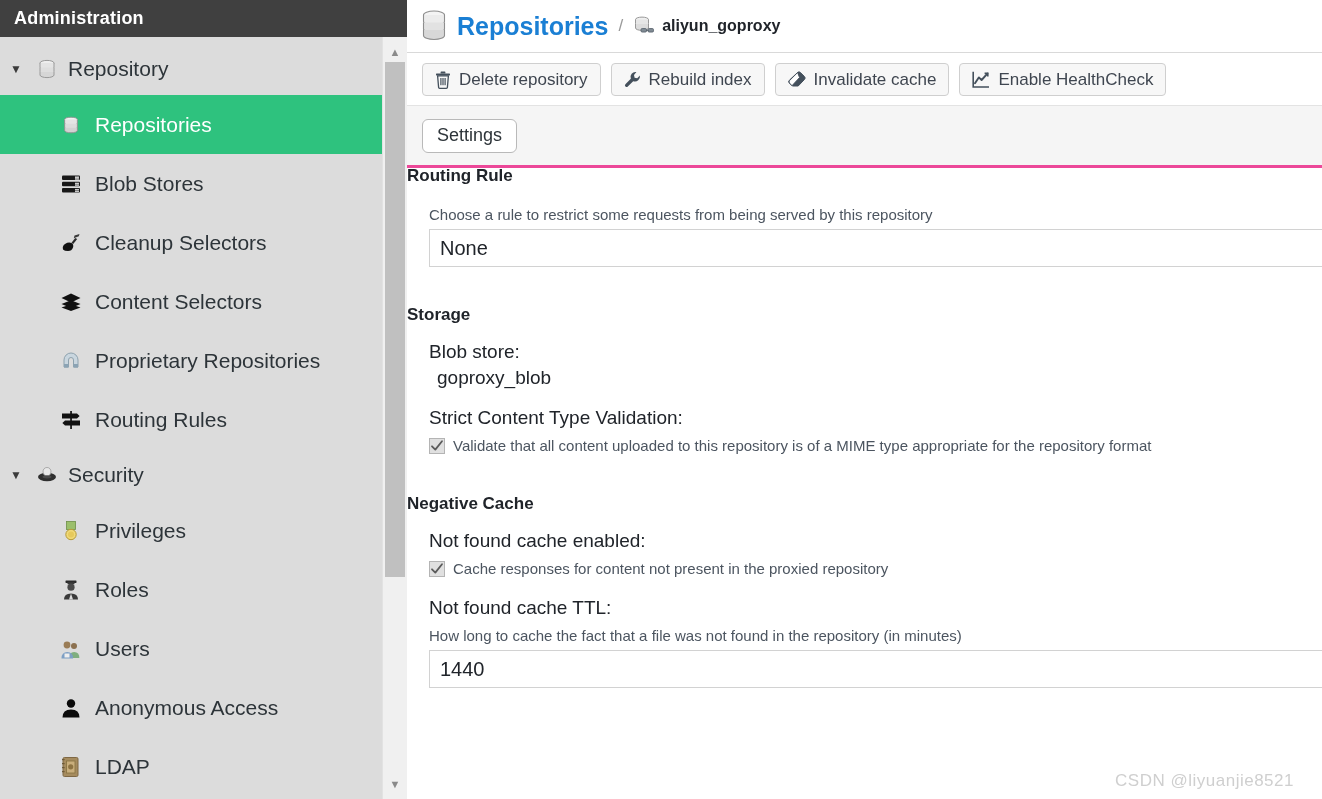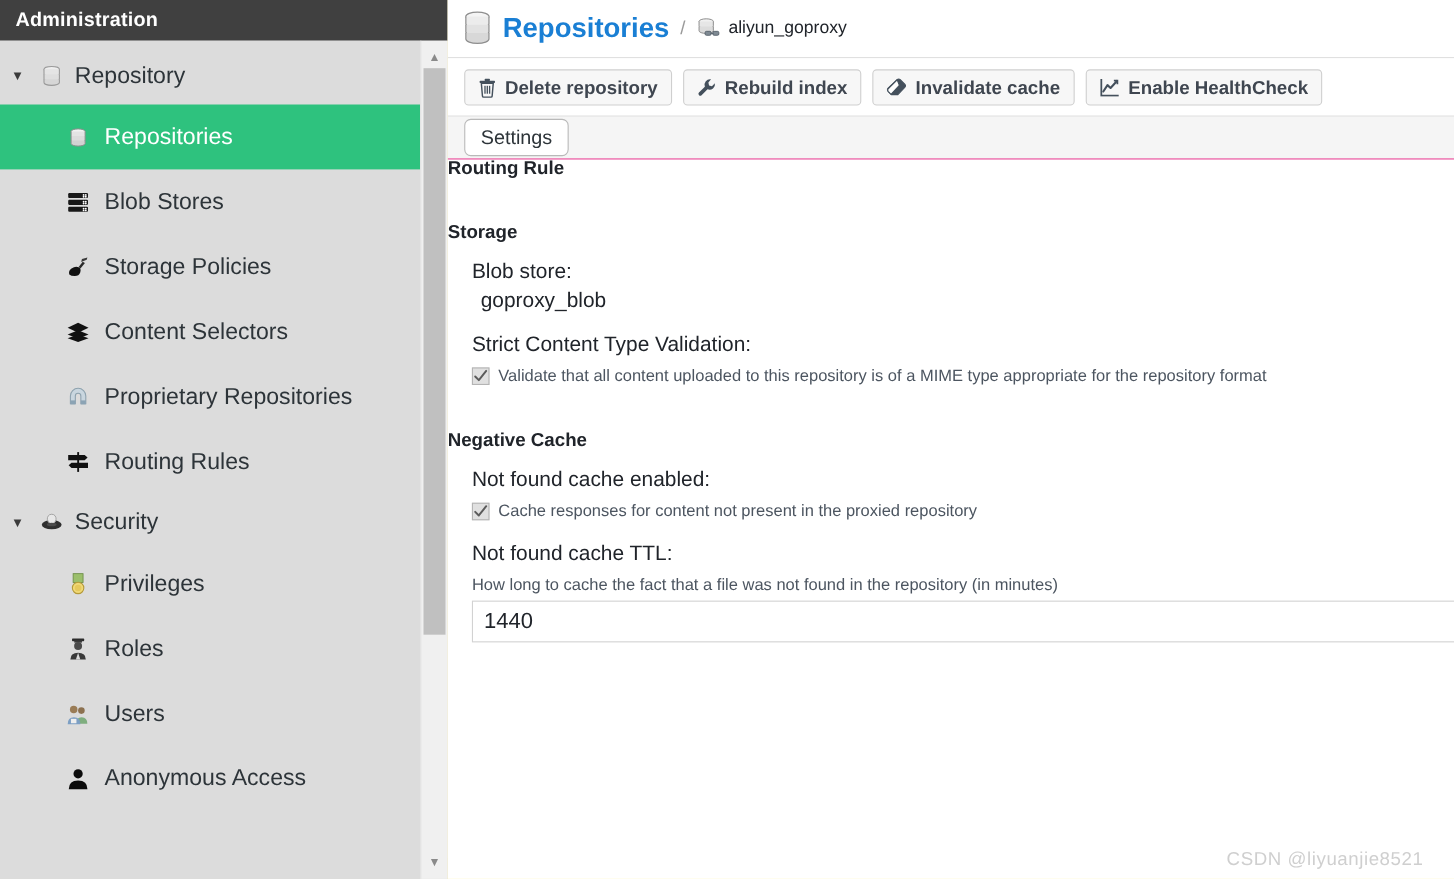--- a/index.html
+++ b/index.html
@@ -151,21 +151,21 @@
   }
   .bc-sep {
     color: #9a9a9a;
     font-size: 17px;
     margin: 0 10px;
   }
   .bc-leaf-icon { margin-right: 7px; display:flex; align-items:center; }
   .bc-leaf {
     color: #20242a;
     font-size: 16px;
-    font-weight: normal;
+    font-weight: bold;
     text-align: center;
   }
 
   .toolbar {
     display: flex;
     align-items: center;
     gap: 10px;
     padding: 10px 0 9px 15px;
     background: #ffffff;
   }
@@ -173,32 +173,32 @@
     display: inline-flex;
     align-items: center;
     gap: 8px;
     height: 33px;
     padding: 0 12px;
     background: #f7f7f7;
     border: 1px solid #cfcfcf;
     border-radius: 4px;
     color: #3f4650;
     font-size: 17px;
-    font-weight: bold;
+    font-weight: normal;
     cursor: pointer;
     white-space: nowrap;
   }
   .tb-btn svg { display: block; }
 
   .tabbar {
     position: relative;
-    height: 40px;
+    height: 63px;
     background: #f5f5f5;
     border-top: 1px solid #e3e3e3;
-    border-bottom: 1px solid #ec4899;
+    border-bottom: 3px solid #ec4899;
     display: flex;
     align-items: center;
     padding-left: 15px;
     z-index: 5;
   }
   .tab {
     display: inline-flex;
     align-items: center;
     height: 34px;
     padding: 0 14px;
@@ -350,21 +350,21 @@
         </div>
 
         <div class="nav-item">
           <span class="i-icon">
             <svg width="22" height="20" viewBox="0 0 22 20">
               <path d="M14.5 2.5 L19.5 1 L18.8 3.2 L13.8 5.2 Z" fill="#3a3a3a"></path>
               <path d="M3 16.5 Q2 13 5 11 Q8.5 8.8 11.5 10 Q14 11 13 14.5 Q11.8 18 8 18 Q4.5 18 3 16.5 Z" fill="#111111"></path>
               <path d="M11.5 9.8 L15.2 5 L17.2 6 L13.2 11" fill="#2a2a2a"></path>
             </svg>
           </span>
-          <span class="i-label">Storage Policies</span>
+          <span class="i-label">Cleanup Selectors</span>
         </div>
 
         <div class="nav-item">
           <span class="i-icon">
             <svg width="22" height="20" viewBox="0 0 22 20">
               <path d="M11 1.5 L20.5 6 L11 10.5 L1.5 6 Z" fill="#111111"></path>
               <path d="M11 8.2 L20.5 12.1 L11 16 L1.5 12.1 Z" fill="#111111"></path>
               <path d="M11 12.2 L20.5 15.6 L11 19 L1.5 15.6 Z" fill="#111111"></path>
             </svg>
           </span>
@@ -445,20 +445,34 @@
         <div class="nav-item">
           <span class="i-icon">
             <svg width="22" height="22" viewBox="0 0 22 22">
               <circle cx="11" cy="6.5" r="4.2" fill="#0b0b0b"></circle>
               <path d="M2.5 20.5 q0 -8 8.5 -8 q8.5 0 8.5 8 Z" fill="#0b0b0b"></path>
             </svg>
           </span>
           <span class="i-label">Anonymous Access</span>
         </div>
 
+        <div class="nav-item">
+          <span class="i-icon">
+            <svg width="20" height="22" viewBox="0 0 20 22">
+              <rect x="2" y="1.5" width="15" height="19" rx="1.4" fill="#a58b5e" stroke="#7f6844" stroke-width="1"></rect>
+              <rect x="5.5" y="5" width="8.5" height="12" fill="#c9ae7c" stroke="#86703f" stroke-width="0.8"></rect>
+              <circle cx="9.7" cy="10.8" r="2.6" fill="#8d7342"></circle>
+              <rect x="1" y="3" width="2.6" height="1.2" fill="#6d5a38"></rect>
+              <rect x="1" y="7" width="2.6" height="1.2" fill="#6d5a38"></rect>
+              <rect x="1" y="11" width="2.6" height="1.2" fill="#6d5a38"></rect>
+              <rect x="1" y="15" width="2.6" height="1.2" fill="#6d5a38"></rect>
+            </svg>
+          </span>
+          <span class="i-label">LDAP</span>
+        </div>
 
       </div>
     </div>
 
     <div class="sb-track">
       <div class="sb-arrow up">▲</div>
       <div class="sb-thumb"></div>
       <div class="sb-arrow down">▼</div>
     </div>
   </div>
@@ -540,20 +554,26 @@
     <div class="tabbar">
       <div class="tab">
         <span>Settings</span>
       </div>
     </div>
 
     <div class="content-scroll">
       <div class="content-inner">
 
         <div class="sec-title">Routing Rule</div>
+        <div class="field-block">
+          <div class="field-hint">Choose a rule to restrict some requests from being served by this repository</div>
+          <div class="select-box">
+            <span>None</span>
+          </div>
+        </div>
 
         <div class="sec-title" style="padding-top:38px">Storage</div>
         <div class="field-block" style="padding-top:16px">
           <div class="field-label">Blob store:</div>
           <div class="field-value">goproxy_blob</div>
 
           <div class="field-label">Strict Content Type Validation:</div>
           <div class="check-row">
             <span class="cbox">
               <svg width="14" height="14" viewBox="0 0 14 14">

